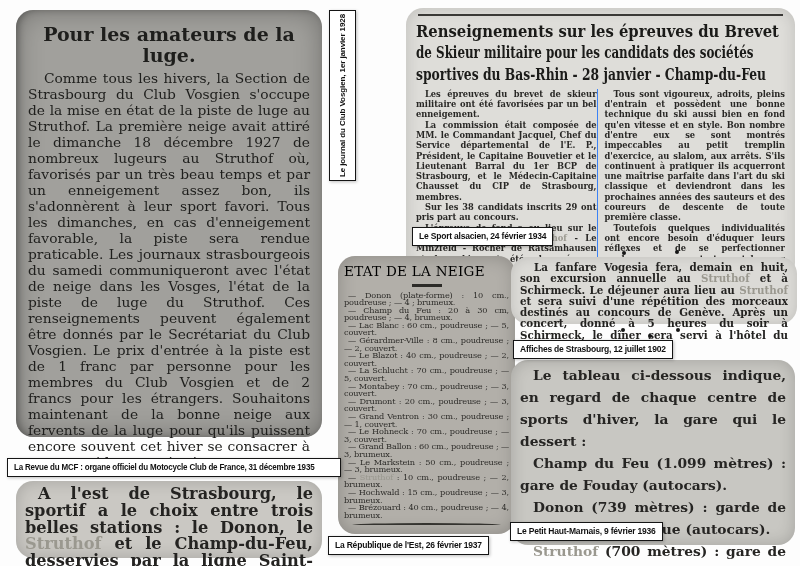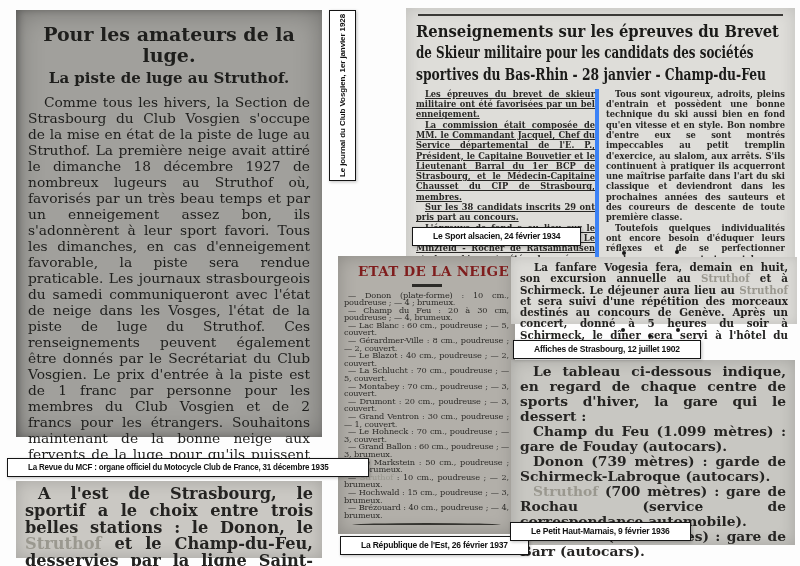--- a/index.html
+++ b/index.html
@@ -1,21 +1,21 @@
 <!DOCTYPE html>
 <html><head>
 <meta charset="utf-8">
 <style>
   html,body{margin:0;padding:0;background:#ffffff;}
   .canvas{position:relative;width:800px;height:566px;background:#fdfdfd;overflow:hidden;
           font-family:"DejaVu Serif","Liberation Serif",serif;}
-  .clip{position:absolute;box-sizing:border-box;}
+  .clip{position:absolute;box-sizing:border-box;border-radius:17px;}
   .cap{position:absolute;box-sizing:border-box;background:#ffffff;border:1.5px solid #151515;
        font-family:"Liberation Sans",sans-serif;font-weight:700;font-size:8.5px;line-height:1.25;
-       letter-spacing:-0.2px;color:#111;padding:3px 20px;white-space:nowrap;
+       letter-spacing:-0.2px;color:#111;padding:3px 6px;white-space:nowrap;
        box-shadow:1px 1px 3px rgba(0,0,0,.25);z-index:5;}
   .hl{color:#9a988f;}
 
   
   .clipA{left:16px;top:10px;width:306px;height:427px;background:#a1a09c;color:#1e1e1c;
          padding:12px 12px 8px;box-shadow:inset 0 0 28px rgba(0,0,0,.30), inset 3px 0 6px rgba(0,0,0,.25);}
   .clipA h1{margin:2px 0 4px;font-size:19px;line-height:1.1;text-align:center;font-weight:700;}
   .clipA h2{margin:2px 0 8px;font-size:15px;line-height:1.1;text-align:center;font-weight:700;}
   .clipA .body{margin:0;font-size:13.8px;line-height:16px;text-align:justify;text-indent:16px;}
 
@@ -28,64 +28,63 @@
          padding:6px 10px;box-shadow:inset 0 0 16px rgba(0,0,0,.14);}
   .clipD .toprule{height:2px;background:#3a3936;margin:0 2px 5px;}
   .clipD .title{font-weight:700;font-size:17px;line-height:1.25;color:#1b1b19;}
   .clipD .title span{display:block;white-space:nowrap;transform-origin:left center;}
   .clipD .tl1{transform:scaleX(.87);}
   .clipD .tl2{transform:scaleX(.70);}
   .clipD .tl3{transform:scaleX(.726);}
   .clipD .cols{display:flex;margin-top:4px;}
   .clipD .col{width:50%;font-size:8.3px;line-height:10.3px;font-weight:700;text-align:justify;}
   .clipD .col p{margin:0;text-indent:9px;}
-  .clipD .col-l{border-right:4px solid #3b82f6;text-decoration:underline;}
+  .clipD .col-l{border-right:1px solid #3b82f6;}
   .clipD .col-r{padding-left:7px;}
 
   
   .clipC{left:338px;top:256px;width:177px;height:278px;background:#b2afa9;color:#2e2d2a;
          padding:8px 6px 4px;box-shadow:inset 0 0 18px rgba(0,0,0,.22);}
-  .clipC .t{font-weight:700;font-size:13.5px;line-height:1.15;text-align:right;letter-spacing:.3px;color:#7f1d1d;}
+  .clipC .t{font-weight:400;font-size:13.5px;line-height:1.15;text-align:left;letter-spacing:.3px;color:#000000;}
   .clipC .divider{width:30px;height:3px;background:#2c2b28;margin:4px auto 5px;}
   .clipC .entry{margin:0;font-size:8.2px;line-height:7.6px;letter-spacing:-0.15px;text-align:justify;text-indent:4px;}
   .clipC .botrule{height:2px;background:#34332f;margin:4px 8px 0;border-radius:50%/100% 100% 0 0;}
 
   
   .clipE{left:511px;top:257px;width:286px;height:67px;background:#dbdad6;color:#232220;
          padding:5px 9px;box-shadow:inset 0 0 12px rgba(0,0,0,.12);}
   .clipE p{margin:0;font-size:10.3px;line-height:11.3px;font-weight:700;text-align:justify;text-indent:14px;}
   .dot{position:absolute;width:4px;height:4px;background:#161616;border-radius:50%;z-index:2;}
 
   
   .clipF{left:511px;top:360px;width:284px;height:185px;background:#c8c7c2;color:#262523;
          padding:4px 9px;box-shadow:inset 0 0 16px rgba(0,0,0,.18);}
-  .clipF p{margin:0;font-size:13.8px;line-height:15px;font-weight:700;text-align:justify;text-indent:13px;}
+  .clipF p{margin:0;font-size:13.8px;line-height:22px;font-weight:700;text-align:justify;text-indent:13px;}
 
   
   .clipB{left:16px;top:481px;width:306px;height:77px;background:#cac8c3;color:#242321;
          padding:5px 9px;box-shadow:inset 0 0 16px rgba(0,0,0,.18);}
   .clipB p{margin:0;font-size:16.2px;line-height:16.8px;font-weight:700;text-align:justify;text-indent:13px;}
 
   
   .capJournal{}
   .capSport{left:412px;top:227px;}
-  .capRepub{left:340px;top:536px;}
+  .capRepub{left:328px;top:536px;}
   .capAffiches{left:513px;top:340px;}
   .capPetit{left:510px;top:522px;}
   .capMCF{left:7px;top:458px;}
   .capMCF span{display:inline-block;transform:scaleX(.94);transform-origin:left center;}
 </style>
 </head>
 <body>
 
 <div class="canvas">
 
   <article class="clip clipA">
     <h1>Pour les amateurs de la luge.</h1>
-    <h2>La piste de luge au Struthof.</h2>
     <p class="body">Comme tous les hivers, la Section de Strasbourg du Club Vosgien s'occupe de la mise en état de la piste de luge au Struthof. La première neige avait attiré le dimanche 18 décembre 1927 de nombreux lugeurs au Struthof où, favorisés par un très beau temps et par un enneigement assez bon, ils s'adonnèrent à leur sport favori. Tous les dimanches, en cas d'enneigement favorable, la piste sera rendue praticable. Les journaux strasbourgeois du samedi communiqueront avec l'état de neige dans les Vosges, l'état de la piste de luge du Struthof. Ces renseignements peuvent également être donnés par le Secrétariat du Club Vosgien. Le prix d'entrée à la piste est de 1 franc par personne pour les membres du Club Vosgien et de 2 francs pour les étrangers. Souhaitons maintenant de la bonne neige aux fervents de la luge pour qu'ils puissent encore souvent cet hiver se consacrer à ce sport si beau et si sain.</p>
   </article>
 
   <div class="cap vcapbox capJournal">
     <span>Le journal du Club Vosgien, 1er janvier 1928</span>
   </div>
 
   <article class="clip clipD">
     <div class="toprule"></div>
     <div class="title">

